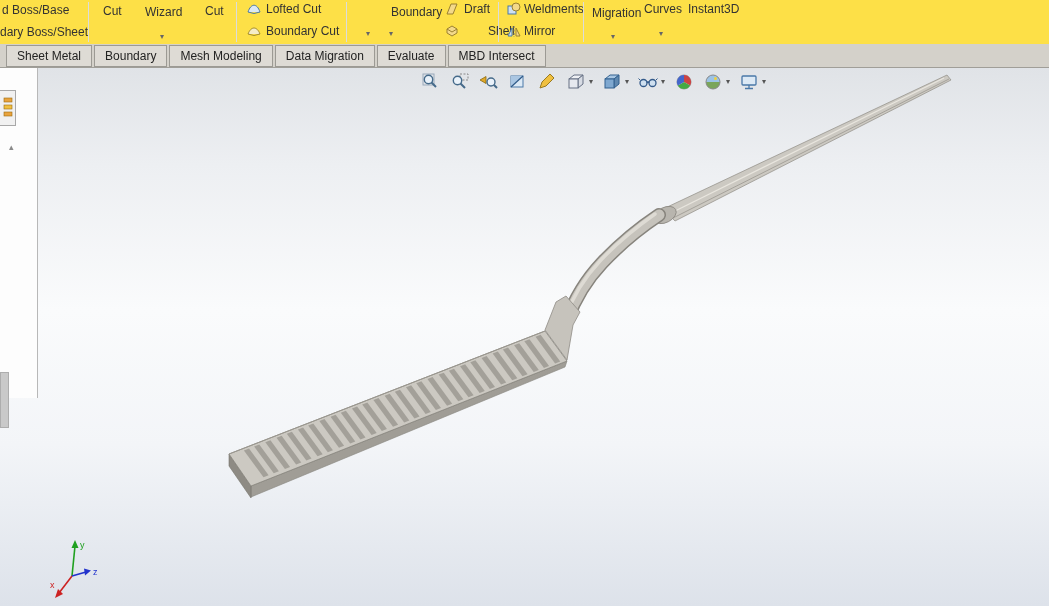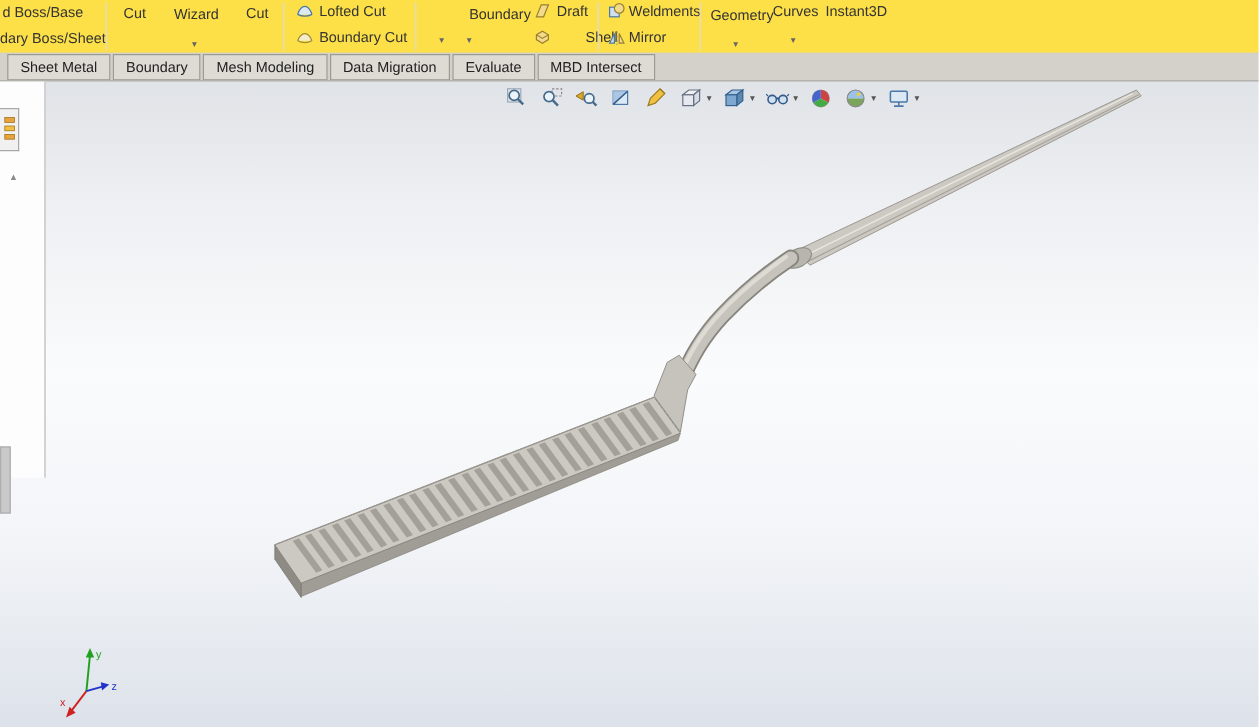--- a/index.html
+++ b/index.html
@@ -91,21 +91,21 @@
     </svg>
     <span class="rlabel" style="left:524px;top:2px">Weldments</span>
     <svg class="ricon" style="left:506px;top:23px" viewBox="0 0 16 16" width="16" height="16">
       <polygon points="2,13 6,5 6,13" fill="#cfe0f0" stroke="#4a78a8"></polygon>
       <polygon points="14,13 10,5 10,13" fill="#f3d98a" stroke="#9a8030"></polygon>
       <line x1="8" y1="3" x2="8" y2="14" stroke="#777" stroke-dasharray="2,1.5"></line>
     </svg>
     <span class="rlabel" style="left:524px;top:24px">Mirror</span>
     <div class="rsep" style="left:583px"></div>
 
-    <span class="rlabel" style="left:592px;top:6px">Geometry</span>
+    <span class="rlabel" style="left:592px;top:6px">Migration</span>
     <span class="rarrow" style="left:611px;top:33px">▾</span>
     <span class="rlabel" style="left:644px;top:2px">Curves</span>
     <span class="rarrow" style="left:659px;top:30px">▾</span>
     <span class="rlabel" style="left:688px;top:2px">Instant3D</span>
   </div>
 
   <div class="tabstrip">
     <div class="tab">Sheet Metal</div>
     <div class="tab">Boundary</div>
     <div class="tab">Mesh Modeling</div>

